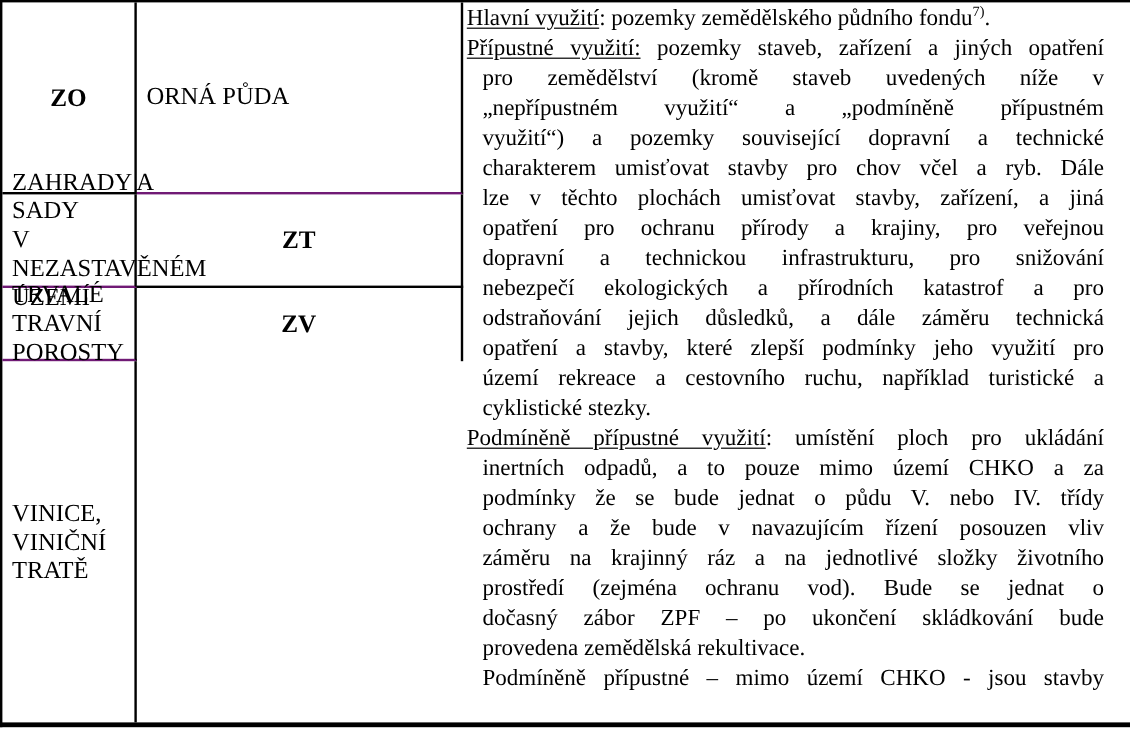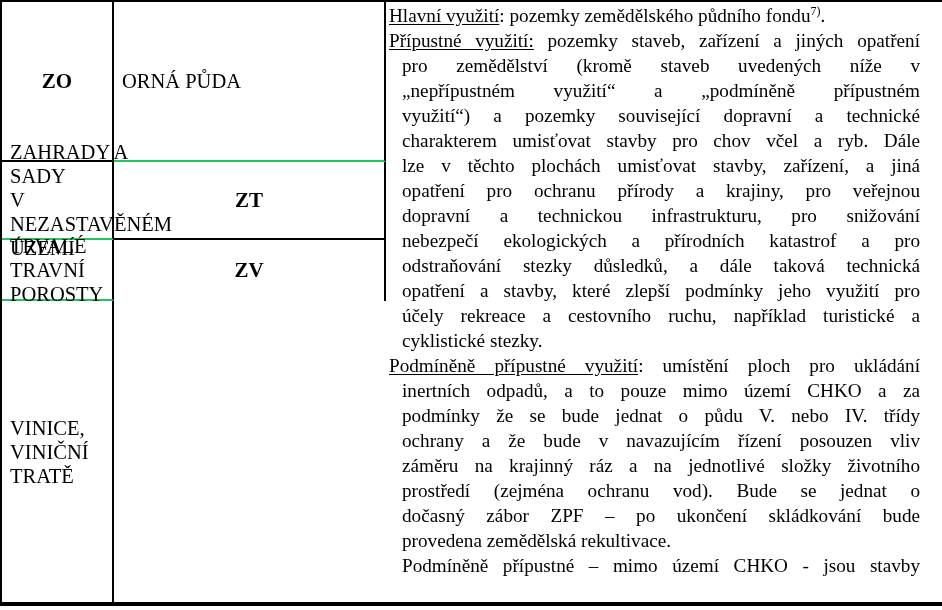--- a/index.html
+++ b/index.html
@@ -14,21 +14,21 @@
     display:grid;
     grid-template-columns:112px 272px 1fr;
     grid-template-rows:160px 78px 61px auto;
   }
   .code-cell {
     border-right:2px solid #000; border-bottom:2px solid #000;
     display:flex; align-items:center; justify-content:center;
     font-weight:bold; font-size:21px;
   }
   .name-cell {
-    border-right:2px solid #000; border-bottom:2px solid #22c55e;
+    border-right:2px solid #000; border-bottom:2px solid #701a75;
     display:flex; align-items:center;
     padding-left:8px; padding-right:4px;
     font-size:20.5px; line-height:24px; white-space:pre-line;
   }
   .row-last { border-bottom:none; }
   .usage-cell {
     grid-column:3; grid-row:1 / 5;
     padding:1px 22px 0 3px;
     font-size:19.2px; line-height:25px;
     overflow:hidden;
@@ -60,23 +60,23 @@
       <div>
         <div class="tline"><span class="u">Přípustné využití:</span><span> pozemky staveb, zařízení a jiných opatření</span></div>
         <div class="tline indent"><span>pro zemědělství (kromě staveb uvedených níže v</span></div>
         <div class="tline indent"><span>„nepřípustném využití“ a „podmíněně přípustném</span></div>
         <div class="tline indent"><span>využití“) a pozemky související dopravní a technické</span></div>
         <div class="tline indent"><span>charakterem umisťovat stavby pro chov včel a ryb. Dále</span></div>
         <div class="tline indent"><span>lze v těchto plochách umisťovat stavby, zařízení, a jiná</span></div>
         <div class="tline indent"><span>opatření pro ochranu přírody a krajiny, pro veřejnou</span></div>
         <div class="tline indent"><span>dopravní a technickou infrastrukturu, pro snižování</span></div>
         <div class="tline indent"><span>nebezpečí ekologických a přírodních katastrof a pro</span></div>
-        <div class="tline indent"><span>odstraňování stezky důsledků, a dále taková technická</span></div>
+        <div class="tline indent"><span>odstraňování jejich důsledků, a dále záměru technická</span></div>
         <div class="tline indent"><span>opatření a stavby, které zlepší podmínky jeho využití pro</span></div>
-        <div class="tline indent"><span>účely rekreace a cestovního ruchu, například turistické a</span></div>
+        <div class="tline indent"><span>území rekreace a cestovního ruchu, například turistické a</span></div>
         <div class="tline indent last"><span>cyklistické stezky.</span></div>
       </div>
       <div>
         <div class="tline"><span class="u">Podmíněně přípustné využití</span><span>: umístění ploch pro ukládání</span></div>
         <div class="tline indent"><span>inertních odpadů, a to pouze mimo území CHKO a za</span></div>
         <div class="tline indent"><span>podmínky že se bude jednat o půdu V. nebo IV. třídy</span></div>
         <div class="tline indent"><span>ochrany a že bude v navazujícím řízení posouzen vliv</span></div>
         <div class="tline indent"><span>záměru na krajinný ráz a na jednotlivé složky životního</span></div>
         <div class="tline indent"><span>prostředí (zejména ochranu vod). Bude se jednat o</span></div>
         <div class="tline indent"><span>dočasný zábor ZPF – po ukončení skládkování bude</span></div>

